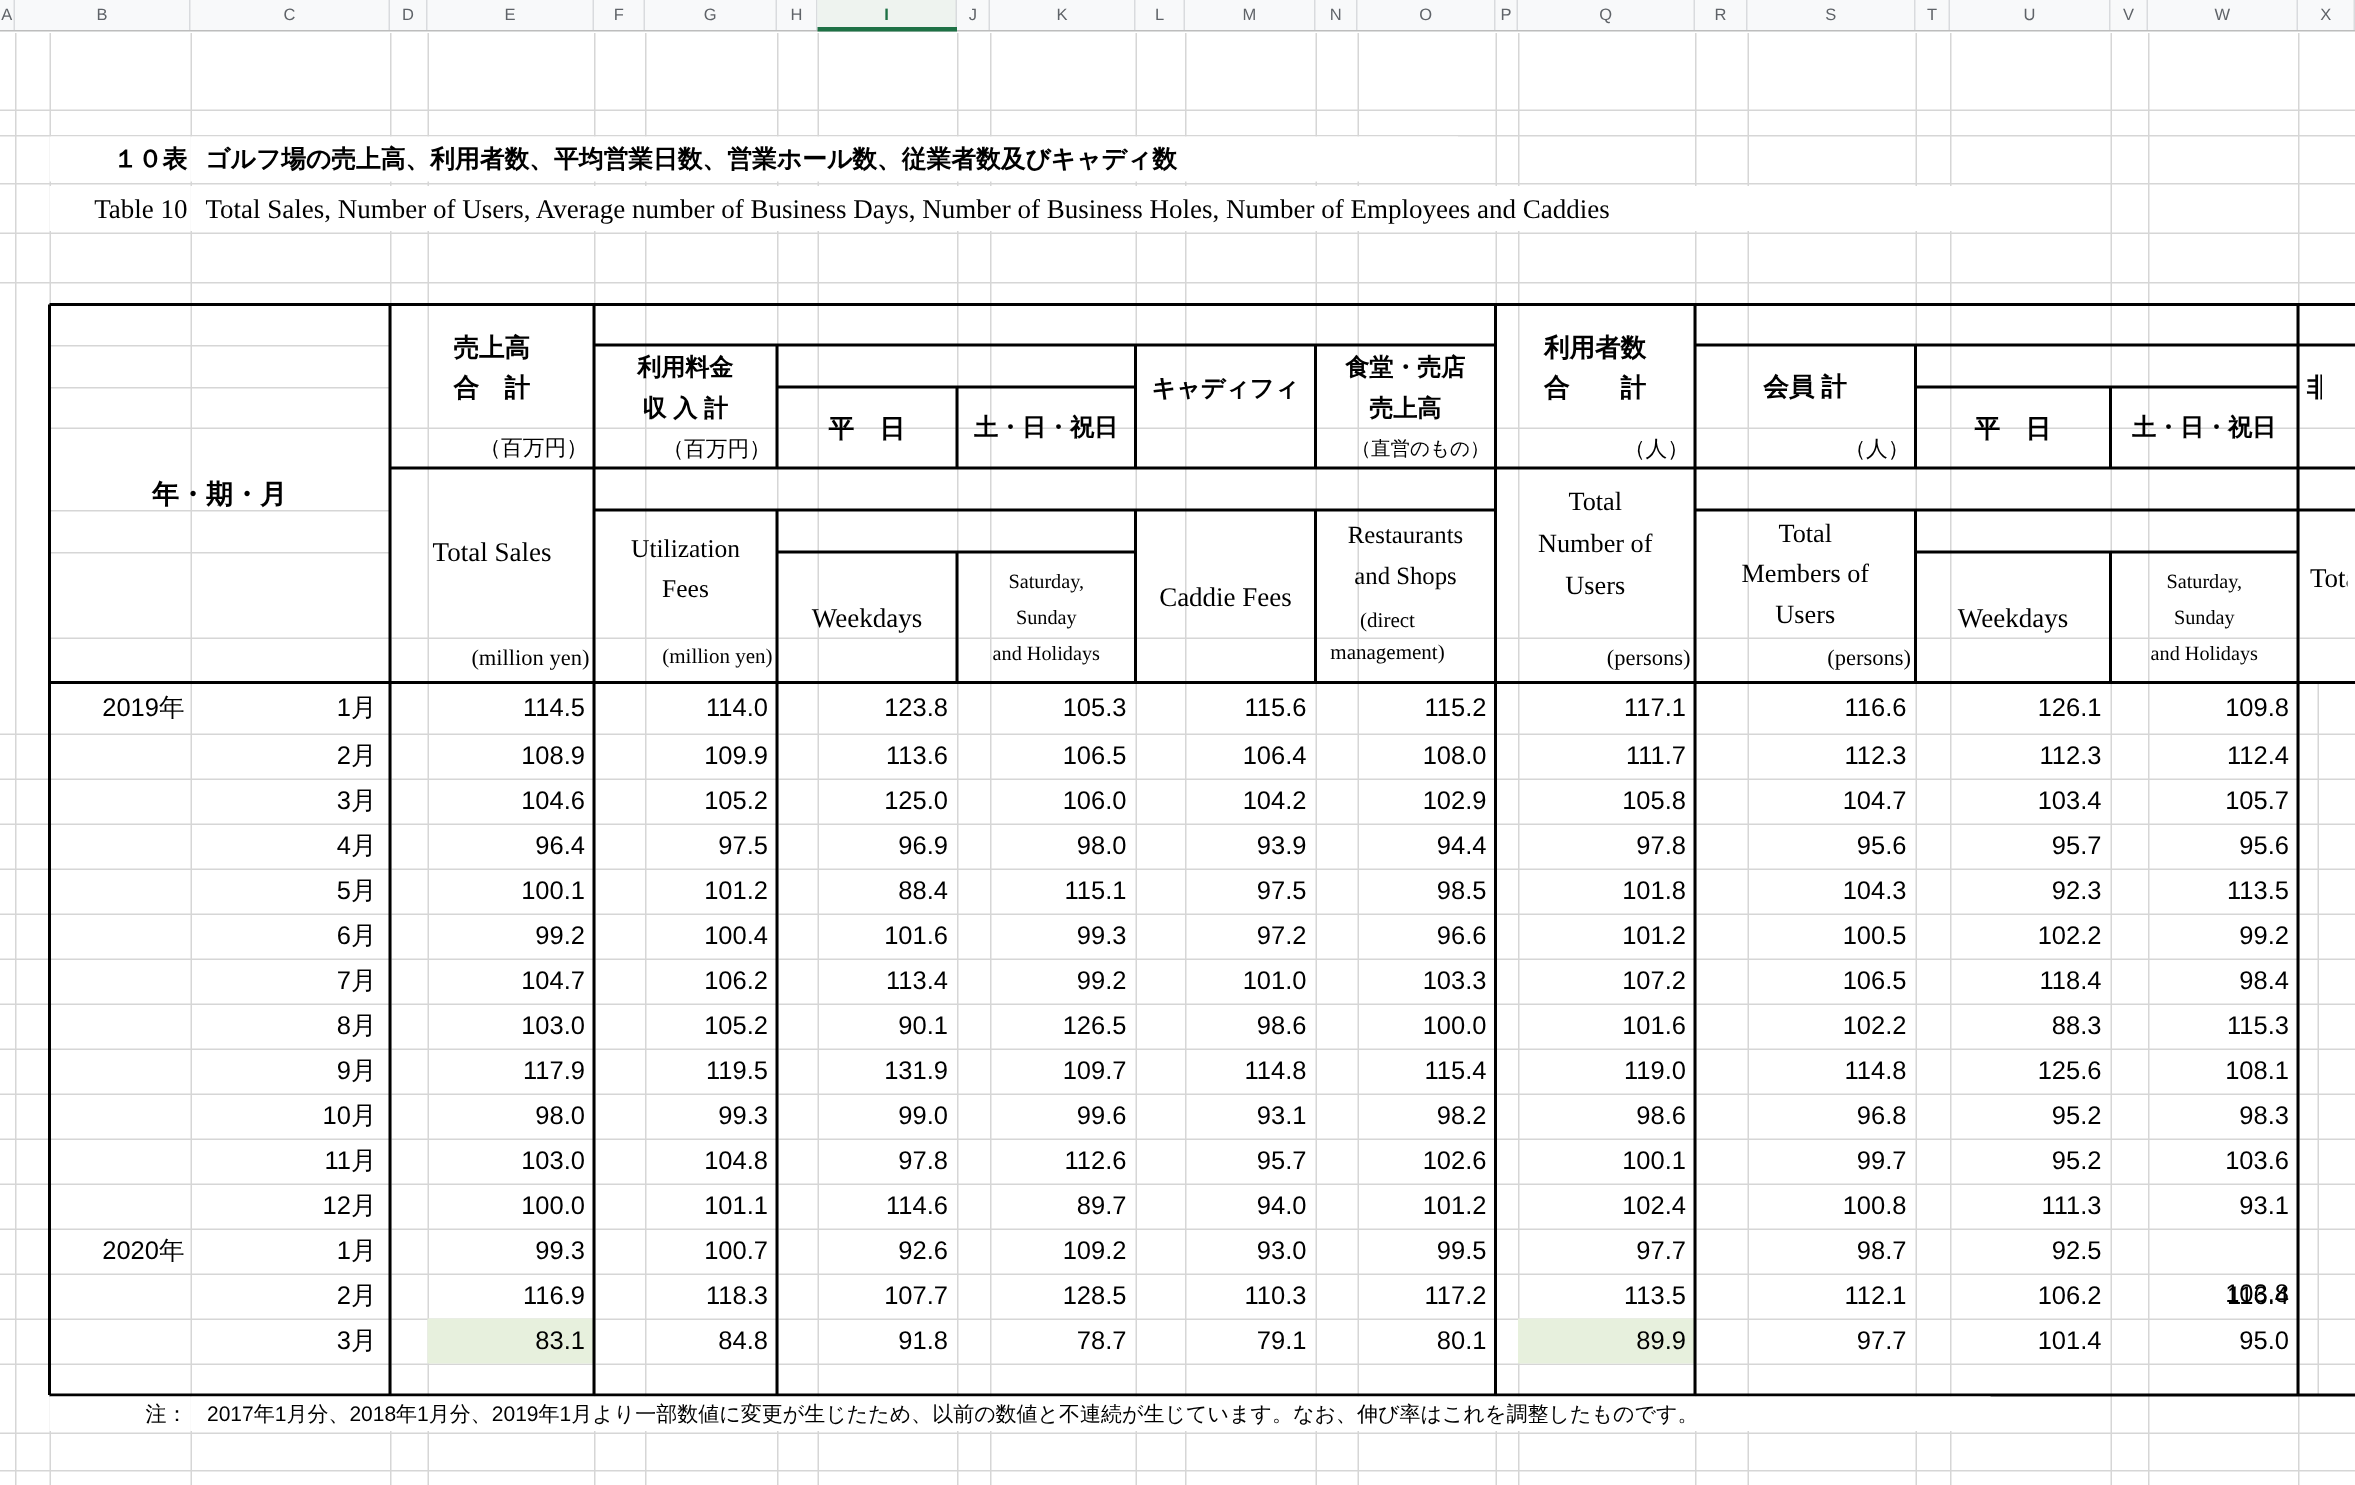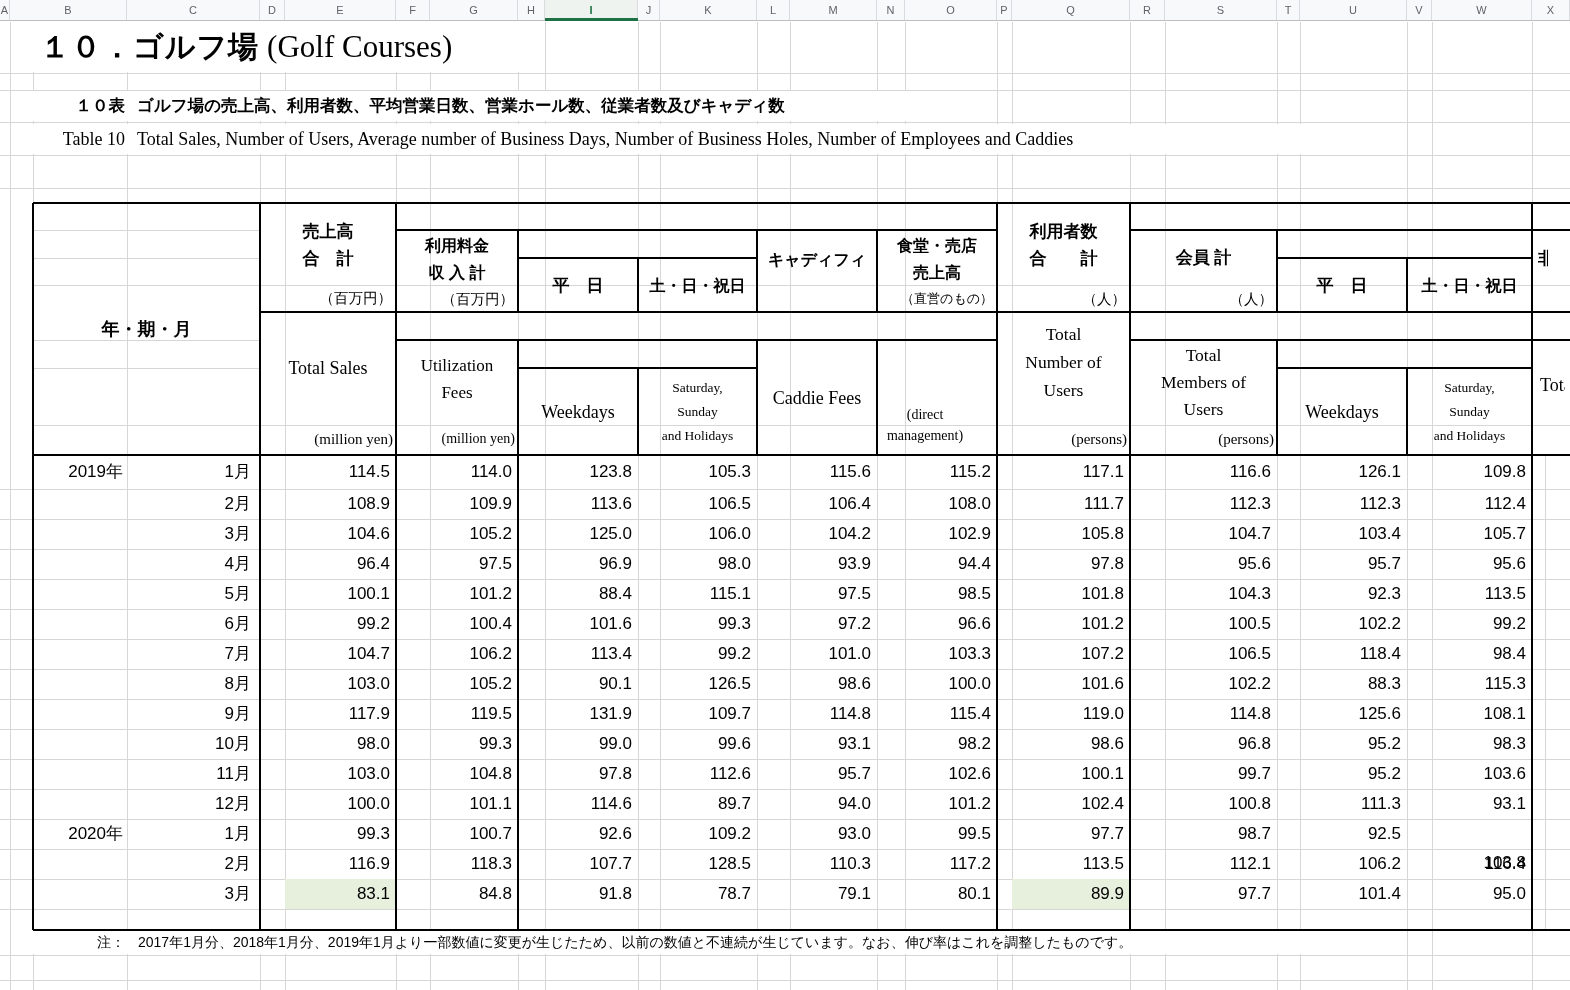--- a/index.html
+++ b/index.html
@@ -68,24 +68,20 @@
       <div class="cc" style="width: 35px;">R</div>
       <div class="cc" style="width: 112px;">S</div>
       <div class="cc" style="width: 23px;">T</div>
       <div class="cc" style="width: 107px;">U</div>
       <div class="cc" style="width: 25px;">V</div>
       <div class="cc" style="width: 100px;">W</div>
       <div class="cc" style="width: 38px;">X</div>
     </div>
   <div class="selbar" style="left:545px;width:93px;"></div>
 
-  <div class="title">
-    <span class="tja">１０．ゴルフ場</span>
-    <span class="ten">(Golf Courses)</span>
-  </div>
   <div class="capl cja" style="left:33px;top:91px;width:94px;height:30px;">１０表</div>
   <div class="capt cja" style="left:127px;top:91px;width:845px;height:30px;">ゴルフ場の売上高、利用者数、平均営業日数、営業ホール数、従業者数及びキャディ数</div>
   <div class="capl cen" style="left:33px;top:124px;width:94px;height:30px;">Table 10</div>
   <div class="capt cen" style="left:127px;top:124px;width:1245px;height:30px;">Total Sales, Number of Users, Average number of Business Days, Number of Business Holes, Number of Employees  and  Caddies</div>
 
   <div class="hx jah" style="left:33px;top:203px;width:227px;height:252px;font-size:18px;">年・期・月</div>
 
   <div class="hx jah" style="left:260px;top:206px;width:136px;height:78px;">売上高
 合　計</div>
   <div class="hx unit" style="left:260px;top:285px;width:136px;height:27px;">（百万円）</div>
@@ -106,20 +102,22 @@
   <div class="hx ens" style="left:638px;top:371px;width:119px;height:81px;">Saturday,
 Sunday
 and Holidays</div>
 
   <div class="hx jas" style="left:757px;top:231px;width:120px;height:56px;">キャディフィ</div>
   <div class="hx enh" style="left:757px;top:340px;width:120px;height:115px;">Caddie Fees</div>
 
   <div class="hx jas" style="left:877px;top:230px;width:120px;height:57px;">食堂・売店
 売上高</div>
   <div class="hx unit" style="left:877px;top:286px;width:120px;height:26px;font-size:13px;">（直営のもの）</div>
+  <div class="hx enh" style="left:877px;top:341px;width:120px;height:58px;font-size:16.5px;line-height:27px;">Restaurants
+and Shops</div>
   <div class="hx ens" style="left:877px;top:399px;width:96px;height:52px;font-size:14px;line-height:21px;">(direct
 management)</div>
 
   <div class="hx jah" style="left:997px;top:207px;width:133px;height:76px;">利用者数
 合　　計</div>
   <div class="hx unit" style="left:997px;top:286px;width:133px;height:26px;">（人）</div>
   <div class="hx enh" style="left:997px;top:314px;width:133px;height:96px;font-size:17.5px;line-height:28px;">Total
 Number of
 Users</div>
   <div class="hx unit-en" style="left:997px;top:423px;width:133px;height:32px;">(persons)</div>

